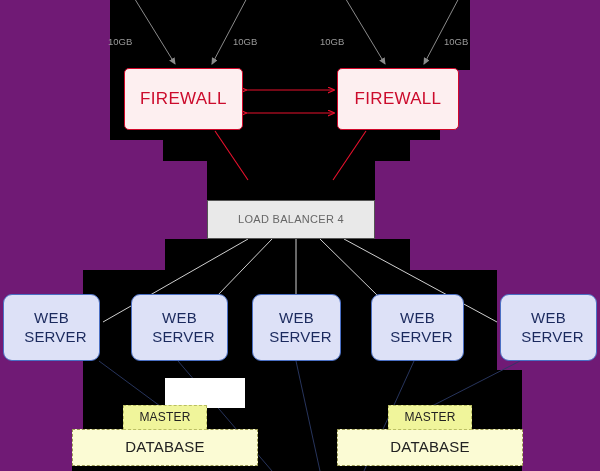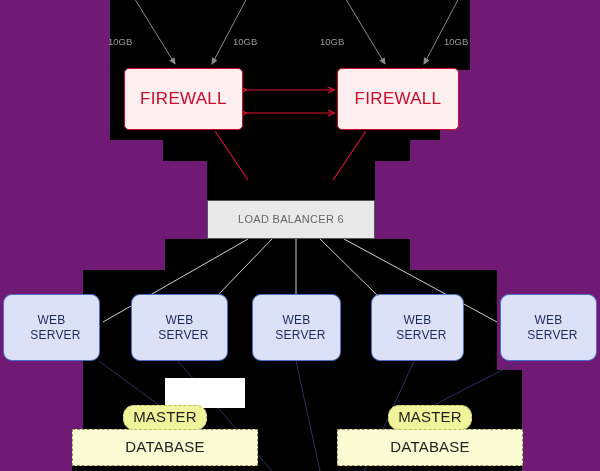--- a/index.html
+++ b/index.html
@@ -37,29 +37,29 @@
     color:#666666;
     font-size:11px;
     letter-spacing:.3px;
   }
   .lb-top{border-bottom-width:0.8px;}
   .webserver{
     background:#dde1f7;
     border:1.5px solid #4a6fc4;
     border-radius:9px;
     color:#1b2a5e;
-    font-size:12px;
+    font-size:15px;
     letter-spacing:.2px;
   }
   .master{
     background:#f0f59b;
     border:1px dashed #b9bd63;
-    border-radius:11px;
+    border-radius:0;
     color:#222222;
-    font-size:15px;
+    font-size:12px;
     letter-spacing:.2px;
   }
   .database{
     background:#fbfbd4;
     border:1px dashed #9a9a55;
     color:#222222;
     font-size:15px;
     letter-spacing:.2px;
   }
   .white-box{
@@ -132,21 +132,21 @@
   </svg>
 
   <div class="uplink-label" style="left:108px;top:36px;">10GB</div>
   <div class="uplink-label" style="left:233px;top:36px;">10GB</div>
   <div class="uplink-label" style="left:320px;top:36px;">10GB</div>
   <div class="uplink-label" style="left:444px;top:36px;">10GB</div>
 
   <div class="node firewall" style="left:124px;top:68px;width:119px;height:62px;">FIREWALL</div>
   <div class="node firewall" style="left:337px;top:68px;width:122px;height:62px;">FIREWALL</div>
 
-  <div class="node loadbalancer" style="left:207px;top:200px;width:168px;height:39px;">LOAD BALANCER 6</div>
+  <div class="node loadbalancer" style="left:207px;top:200px;width:168px;height:39px;">LOAD BALANCER 4</div>
 
   <div class="node webserver" style="left:3px;top:294px;width:97px;height:67px;">
     <span>
       <span>WEB</span>
       <span class="ws-line2">SERVER</span>
     </span>
   </div>
   <div class="node webserver" style="left:131px;top:294px;width:97px;height:67px;">
     <span>
       <span>WEB</span>

